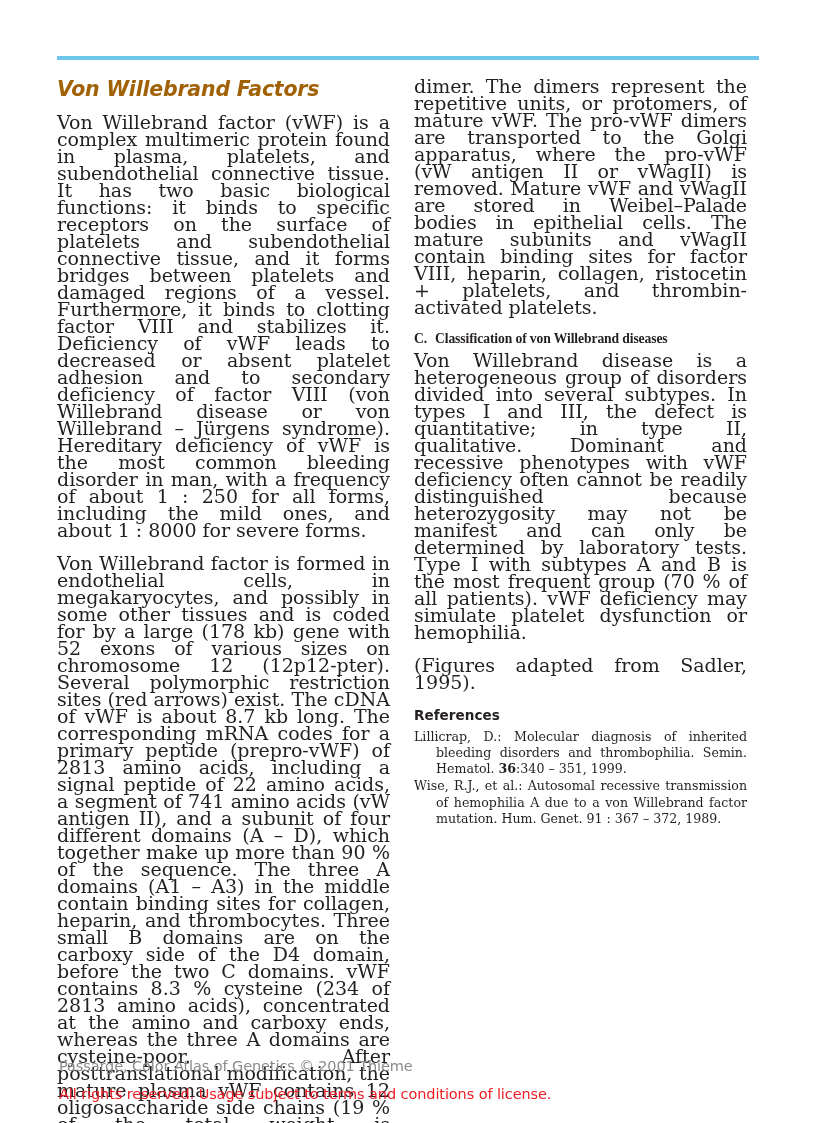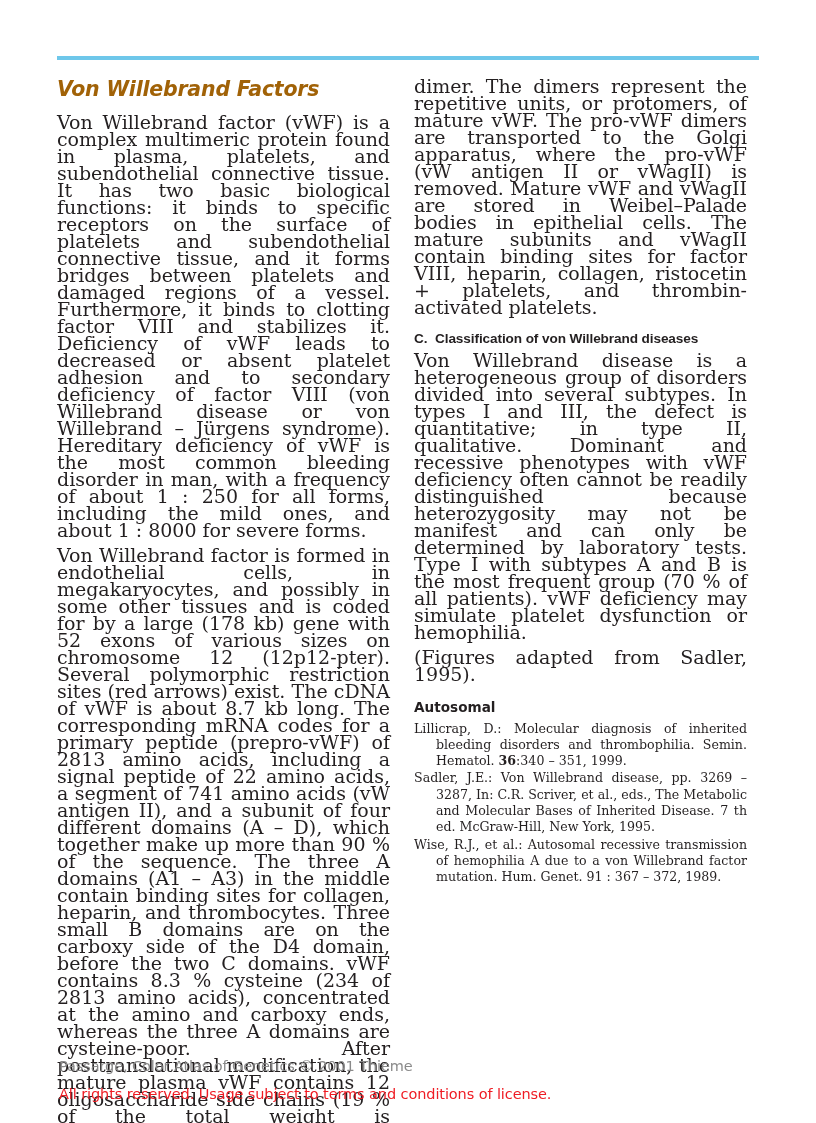--- a/index.html
+++ b/index.html
@@ -79,24 +79,24 @@
 
   p.body {
     margin: 0 0 0 0;
     font-size: 19px;
     line-height: 17px;
     text-align: justify;
     text-justify: inter-word;
     hyphens: manual;
     letter-spacing: -0.02px;
   }
-  p.body + p.body { margin-top: 8px; }
+  p.body + p.body { margin-top: 16px; }
 
   h3.sec {
-    font-family: Liberation Sans, sans-serif;
+    font-family: Liberation Serif, serif;
     font-size: 13.6px;
     font-weight: bold;
     color: #231f20;
     margin: 14px 0 4px 0;
     line-height: 17.5px;
     padding-left: 21px;
     text-indent: -21px;
     letter-spacing: -0.1px;
   }
   h3.sec .lbl { display: inline-block; width: 21px; text-indent: 0; }
@@ -163,25 +163,24 @@
   <div class="col col-right">
 
     <p class="body">dimer. The dimers represent the repetitive units, or protomers, of mature vWF. The pro-vWF dimers are transported to the Golgi apparatus, where the pro-vWF (vW antigen II or vWagII) is removed. Mature vWF and vWagII are stored in Weibel–Palade bodies in epithelial cells. The mature subunits and vWagII contain binding sites for factor VIII, heparin, collagen, ristocetin + platelets, and thrombin-activated platelets.</p>
 
     <h3 class="sec">
       <span class="lbl">C.</span><span>Classification of von Willebrand diseases</span>
     </h3>
     <p class="body">Von Willebrand disease is a heterogeneous group of disorders divided into several subtypes. In types I and III, the defect is quantitative; in type II, qualitative. Dominant and recessive phenotypes with vWF deficiency often cannot be readily distinguished because heterozygosity may not be manifest and can only be determined by laboratory tests. Type I with subtypes A and B is the most frequent group (70 % of all patients). vWF deficiency may simulate platelet dysfunction or hemophilia.</p>
     <p class="body">(Figures adapted from Sadler, 1995).</p>
 
-    <h3 class="refs-head">Autosomal</h3>
+    <h3 class="refs-head">References</h3>
 
     <div>
       <p class="ref">Lillicrap, D.: Molecular diagnosis of inherited bleeding disorders and thrombophilia. Semin. Hematol. <b>36</b>:340 – 351, 1999.</p>
-      <p class="ref">Sadler, J.E.: Von Willebrand disease, pp. 3269 – 3287, In: C.R. Scriver, et al., eds., The Metabolic and Molecular Bases of Inherited Disease. 7 th ed. McGraw-Hill, New York, 1995.</p>
       <p class="ref">Wise, R.J., et al.: Autosomal recessive transmission of hemophilia A due to a von Willebrand factor mutation. Hum. Genet. 91 : 367 – 372, 1989.</p>
     </div>
 
   </div>
 
   <div class="footer">
     <div class="footer-line1" style="color: rgb(138, 138, 138);">Passarge, Color Atlas of Genetics © 2001 Thieme</div>
     <div class="footer-line2" style="color: rgb(239, 28, 36);">All rights reserved. Usage subject to terms and conditions of license.</div>
   </div>
 

